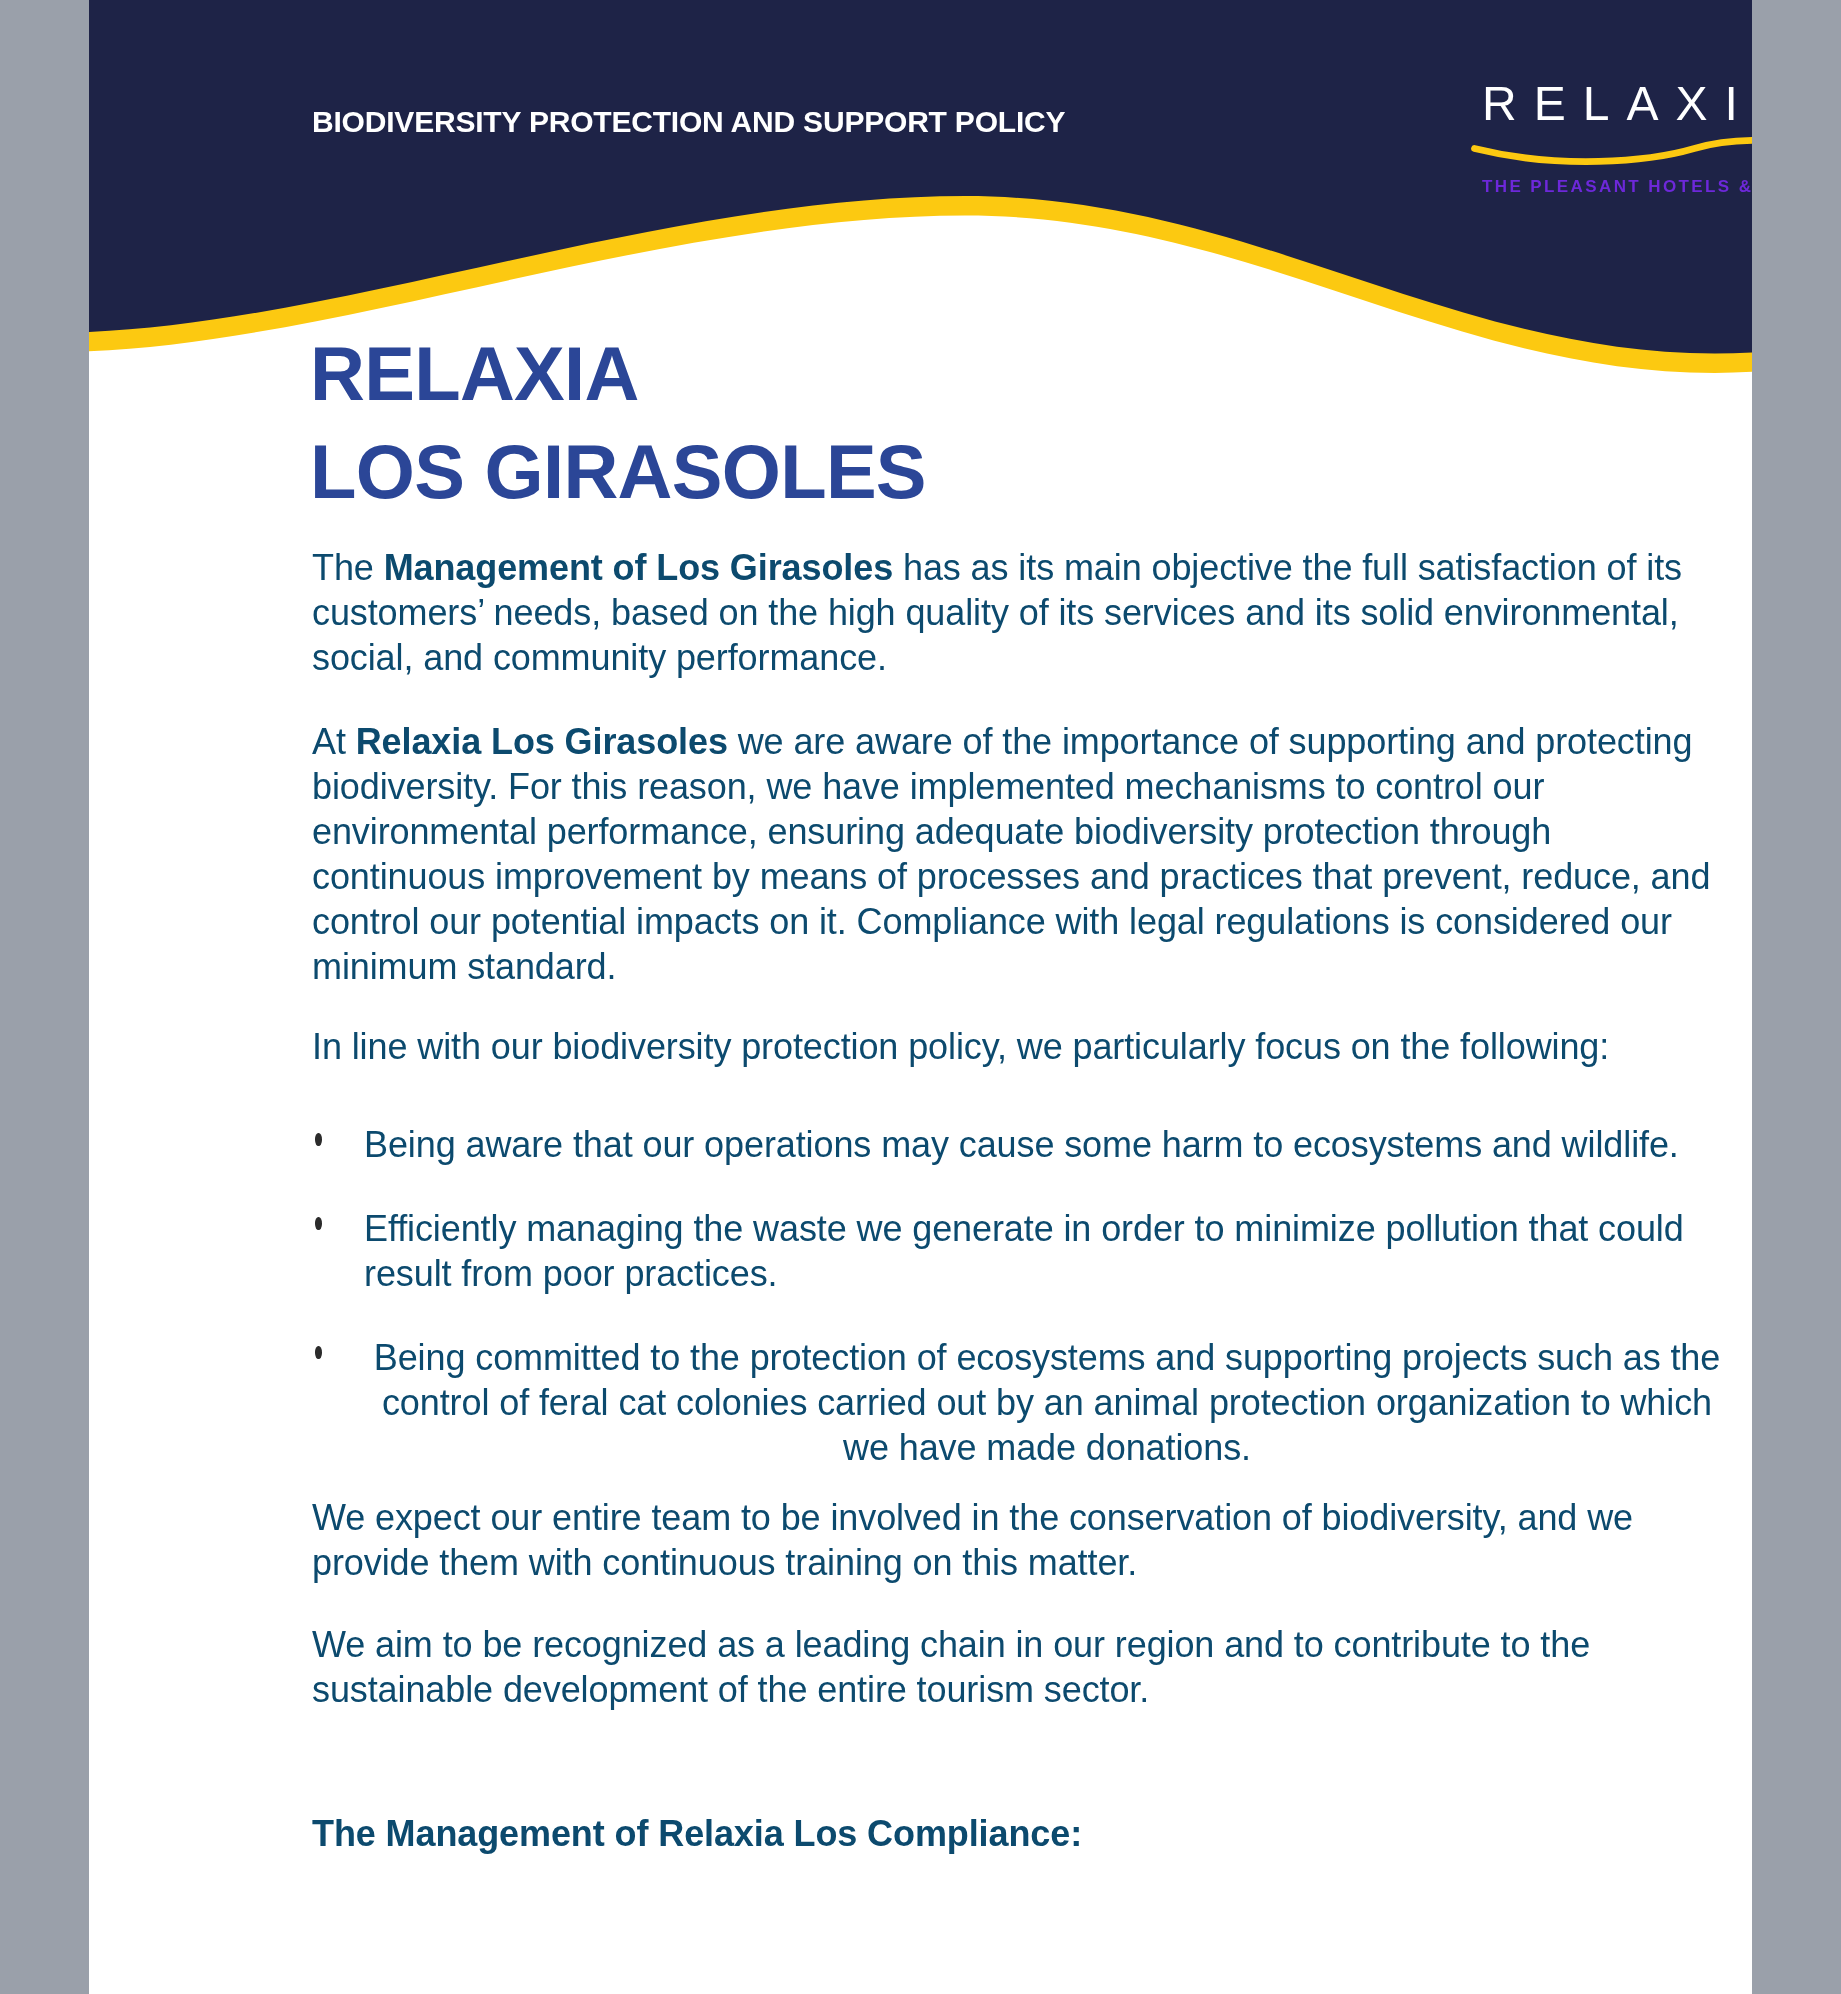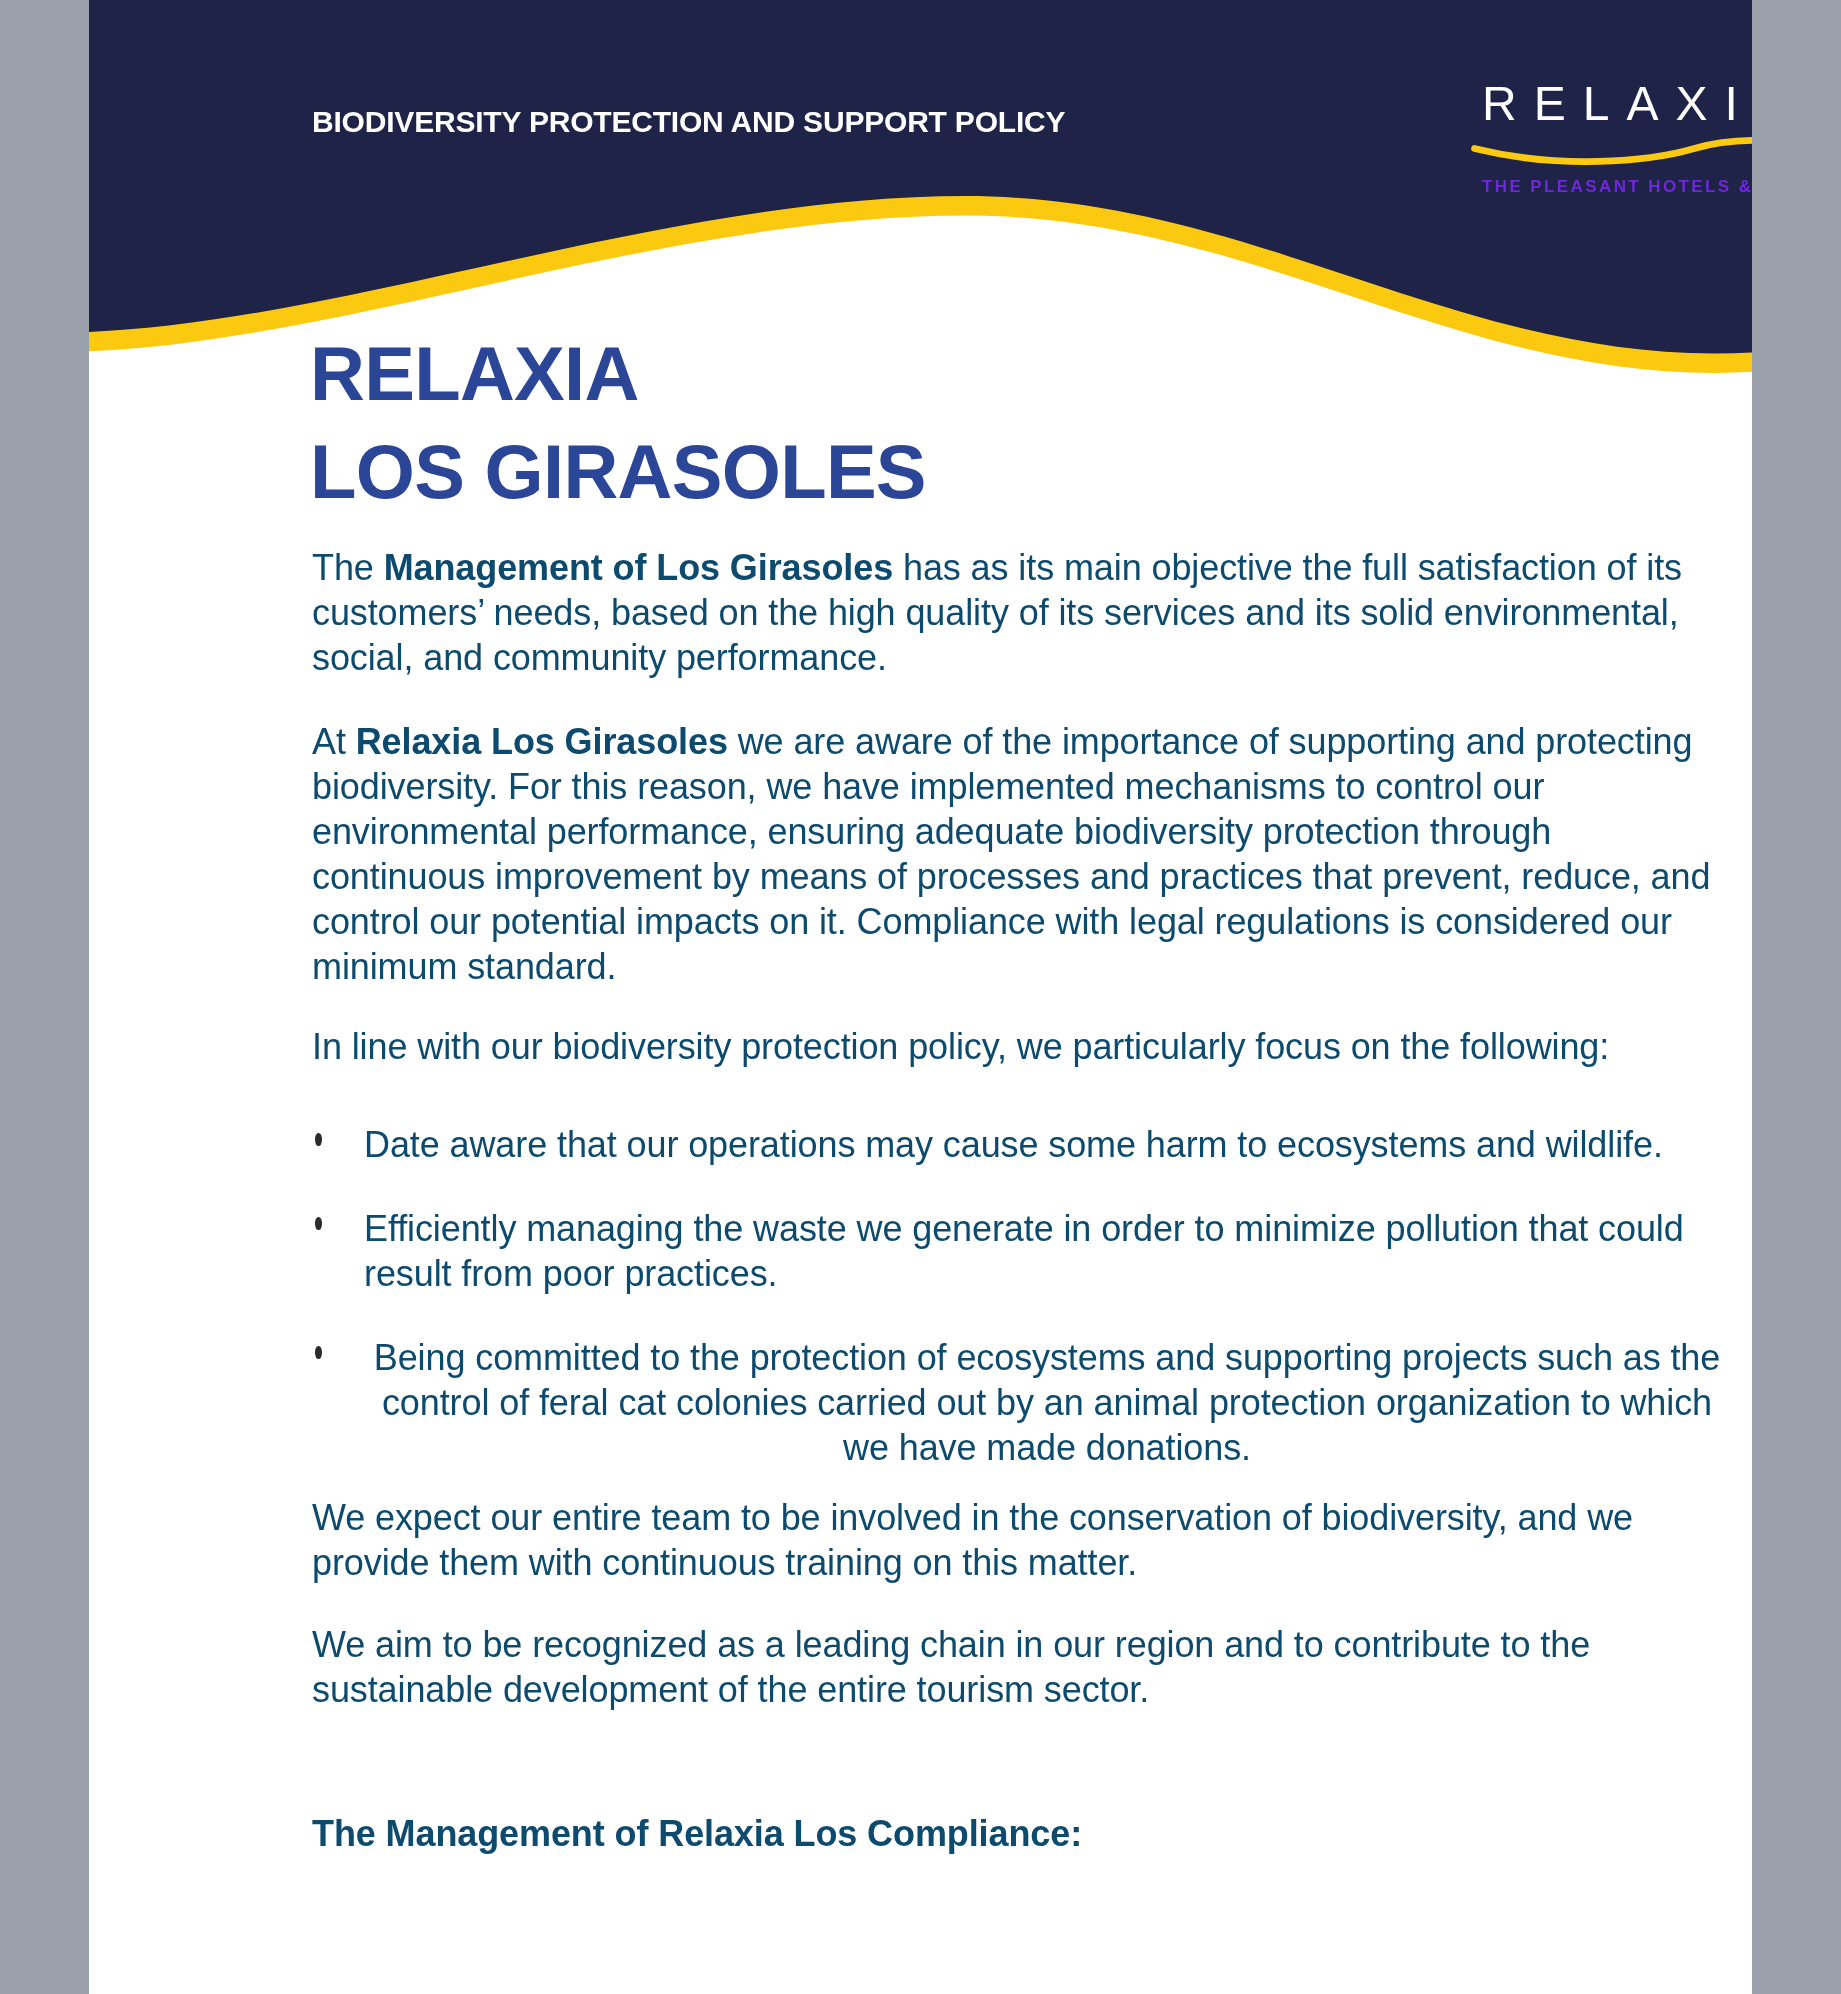--- a/index.html
+++ b/index.html
@@ -135,21 +135,21 @@
 
     <p class="p1"><span>The </span><strong>Management of Los Girasoles</strong><span> has as its main objective the full satisfaction of its customers’ needs, based on the high quality of its services and its solid environmental, social, and community performance.</span></p>
 
     <p class="p2"><span>At </span><strong>Relaxia Los Girasoles</strong><span> we are aware of the importance of supporting and protecting biodiversity. For this reason, we have implemented mechanisms to control our environmental performance, ensuring adequate biodiversity protection through continuous improvement by means of processes and practices that prevent, reduce, and control our potential impacts on it. Compliance with legal regulations is considered our minimum standard.</span></p>
 
     <p class="p3">In line with our biodiversity protection policy, we particularly focus on the following:</p>
 
     <ul class="focus-list">
       <li>
         <span class="bullet-dot"></span>
-        <span>Date aware that our operations may cause some harm to ecosystems and wildlife.</span>
+        <span>Being aware that our operations may cause some harm to ecosystems and wildlife.</span>
       </li>
       <li>
         <span class="bullet-dot"></span>
         <span>Efficiently managing the waste we generate in order to minimize pollution that could result from poor practices.</span>
       </li>
       <li>
         <span class="bullet-dot"></span>
         <span>Being committed to the protection of ecosystems and supporting projects such as the control of feral cat colonies carried out by an animal protection organization to which we have made donations.</span>
       </li>
     </ul>

